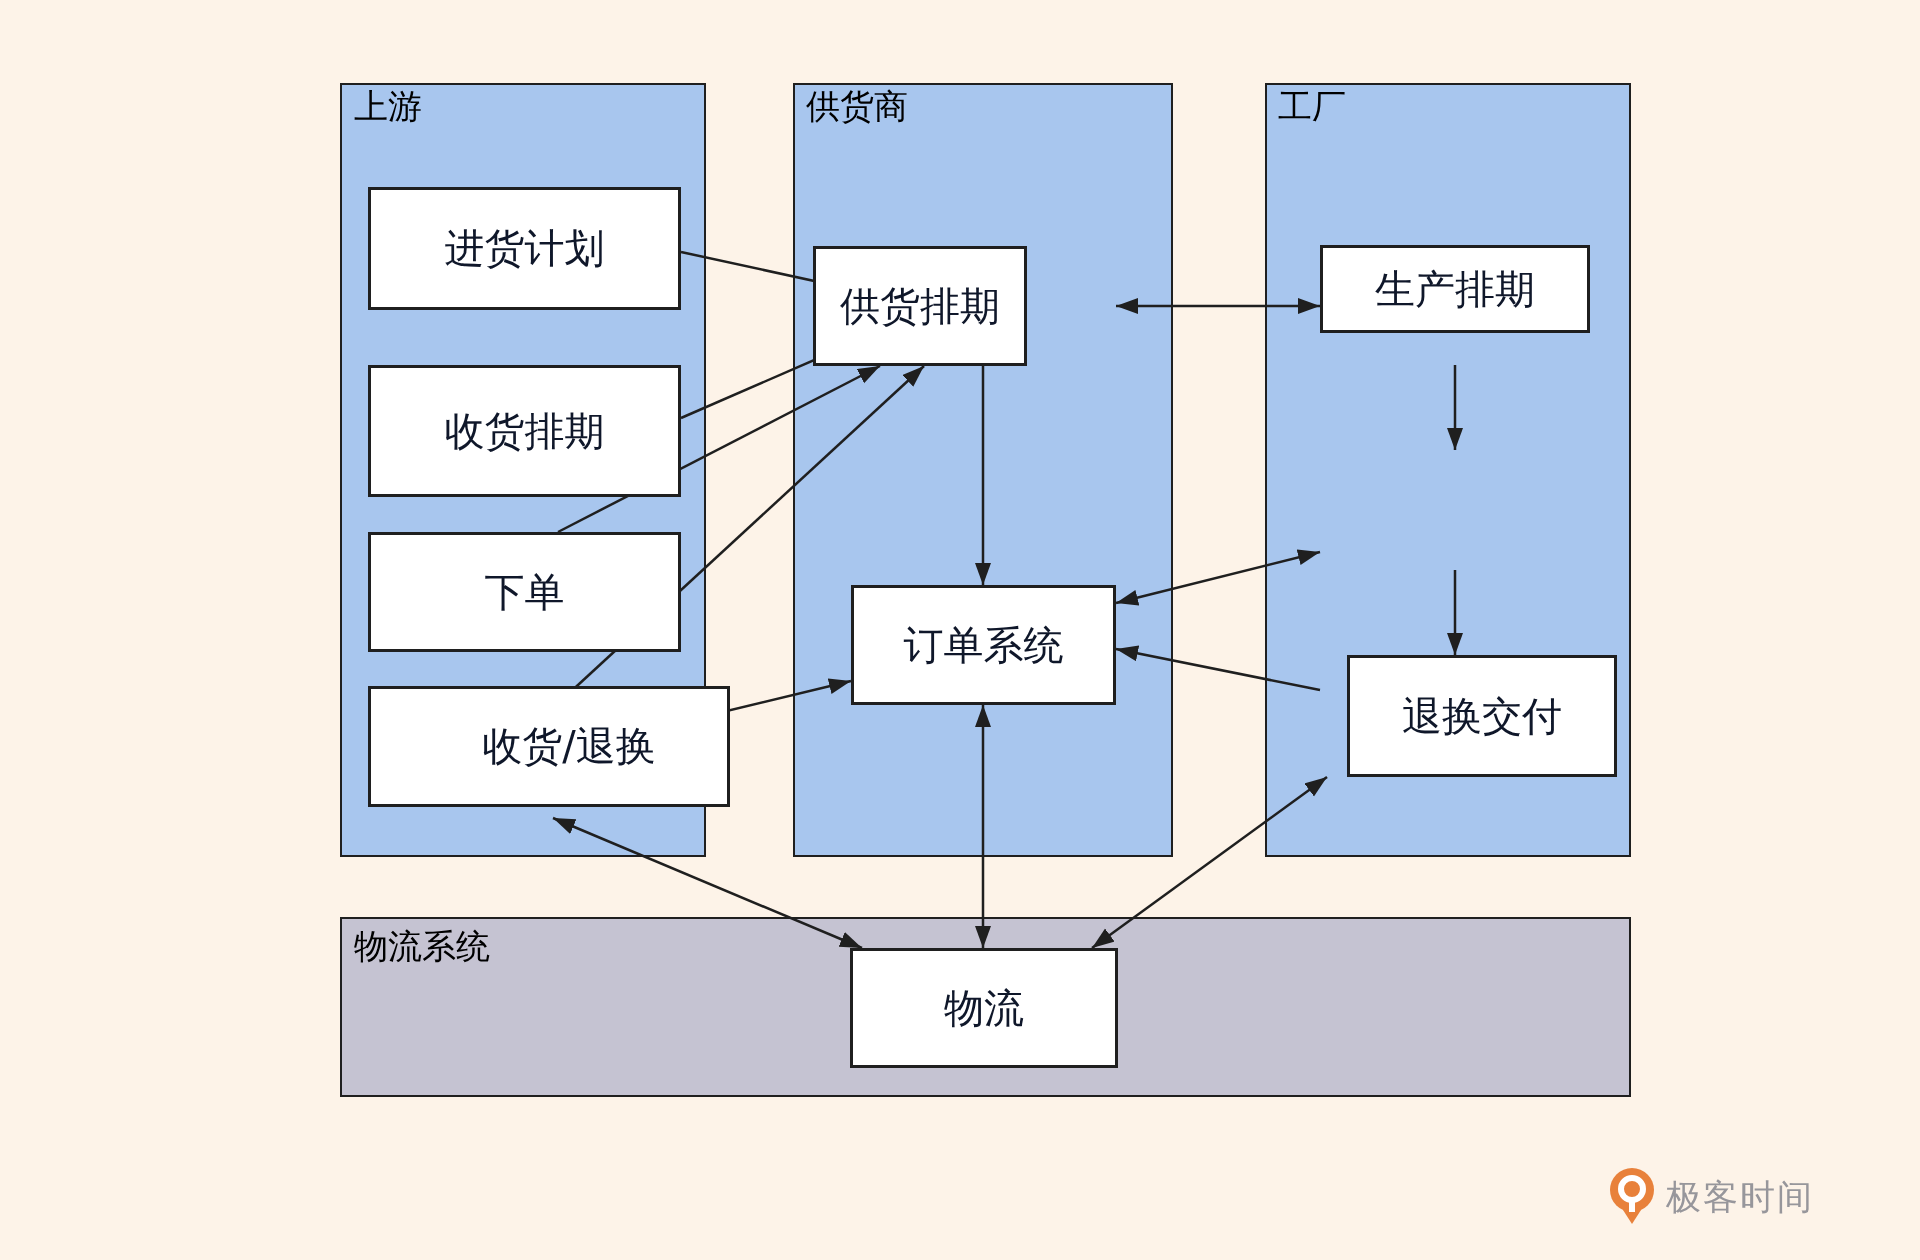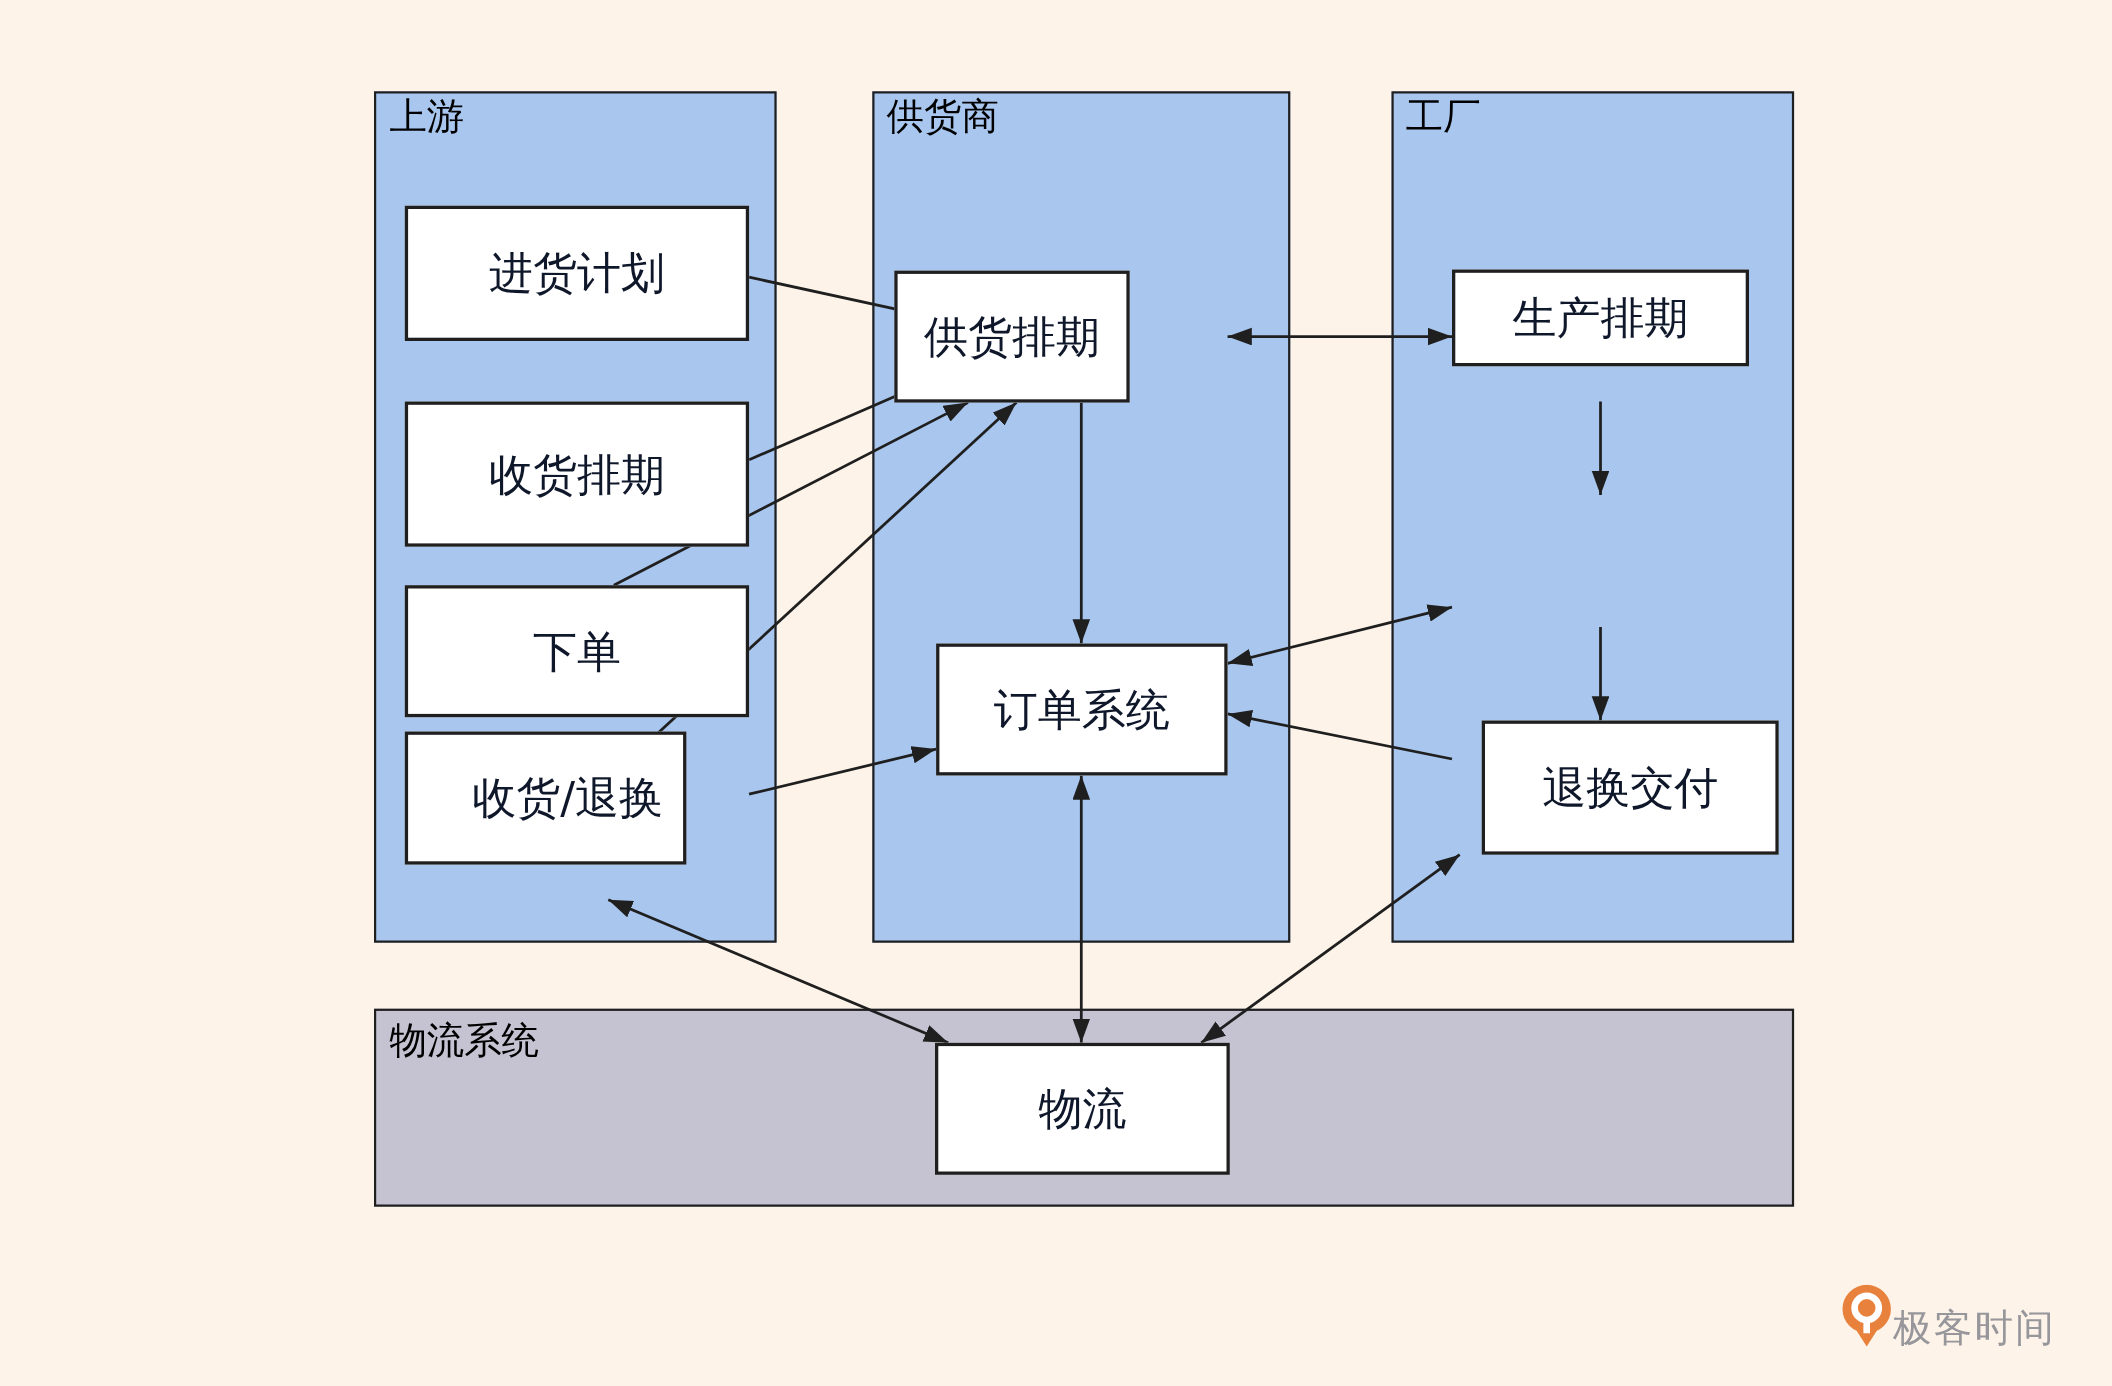--- a/index.html
+++ b/index.html
@@ -30,22 +30,22 @@
     border:3px solid var(--line,#1f1f1f);
     box-sizing:border-box;
     display:flex;align-items:center;justify-content:center;
     font-size:40px;color:#0f172a;white-space:nowrap;
   }
 
   #arrow-layer{position:absolute;left:0;top:0;width:1920px;height:1260px;pointer-events:none;}
   #arrow-layer line{stroke:var(--line,#1f1f1f);stroke-width:2.5px;}
 
   #brand{
-    position:absolute;left:1673px;top:1168px;
-    display:flex;align-items:flex-end;
+    position:absolute;left:1608px;top:1168px;
+    display:flex;align-items:center;gap:10px;
   }
   #brand .brand-text{
     font-size:35px;letter-spacing:2px;
     color:var(--brand-text,#97969b);
     line-height:1;
   }
 </style>
 </head>
 <body>
 
@@ -84,21 +84,21 @@
         <line x1="681" y1="722" x2="851" y2="681" marker-end="url(#ah-end)"></line>
         <line x1="553" y1="818" x2="862" y2="948" marker-end="url(#ah-end)" marker-start="url(#ah-start)"></line>
         <line x1="983" y1="705" x2="983" y2="948" marker-end="url(#ah-end)" marker-start="url(#ah-start)"></line>
         <line x1="1092" y1="948" x2="1327" y2="777" marker-end="url(#ah-end)" marker-start="url(#ah-start)"></line>
       </g>
   </svg>
 
   <div class="node" style="left:368px;top:187px;width:313px;height:123px;">进货计划</div>
   <div class="node" style="left:368px;top:365px;width:313px;height:132px;">收货排期</div>
   <div class="node" style="left:368px;top:532px;width:313px;height:120px;">下单</div>
-  <div class="node" style="left:368px;top:665px;width:256px;height:121px;padding-left:40px;">收货/退换</div>
+  <div class="node" style="left:368px;top:686px;width:362px;height:121px;padding-left:40px;">收货/退换</div>
 
   <div class="node" style="left:813px;top:246px;width:214px;height:120px;text-align:right;">供货排期</div>
   <div class="node" style="left:851px;top:585px;width:265px;height:120px;">订单系统</div>
 
   <div class="node" style="left:1320px;top:245px;width:270px;height:88px;">生产排期</div>
   <div class="node" style="left:1320px;top:655px;width:270px;height:122px;margin-left:27px;">退换交付</div>
 
   <div class="node" style="left:850px;top:948px;width:268px;height:120px;">物流</div>
 
   <div id="brand">

